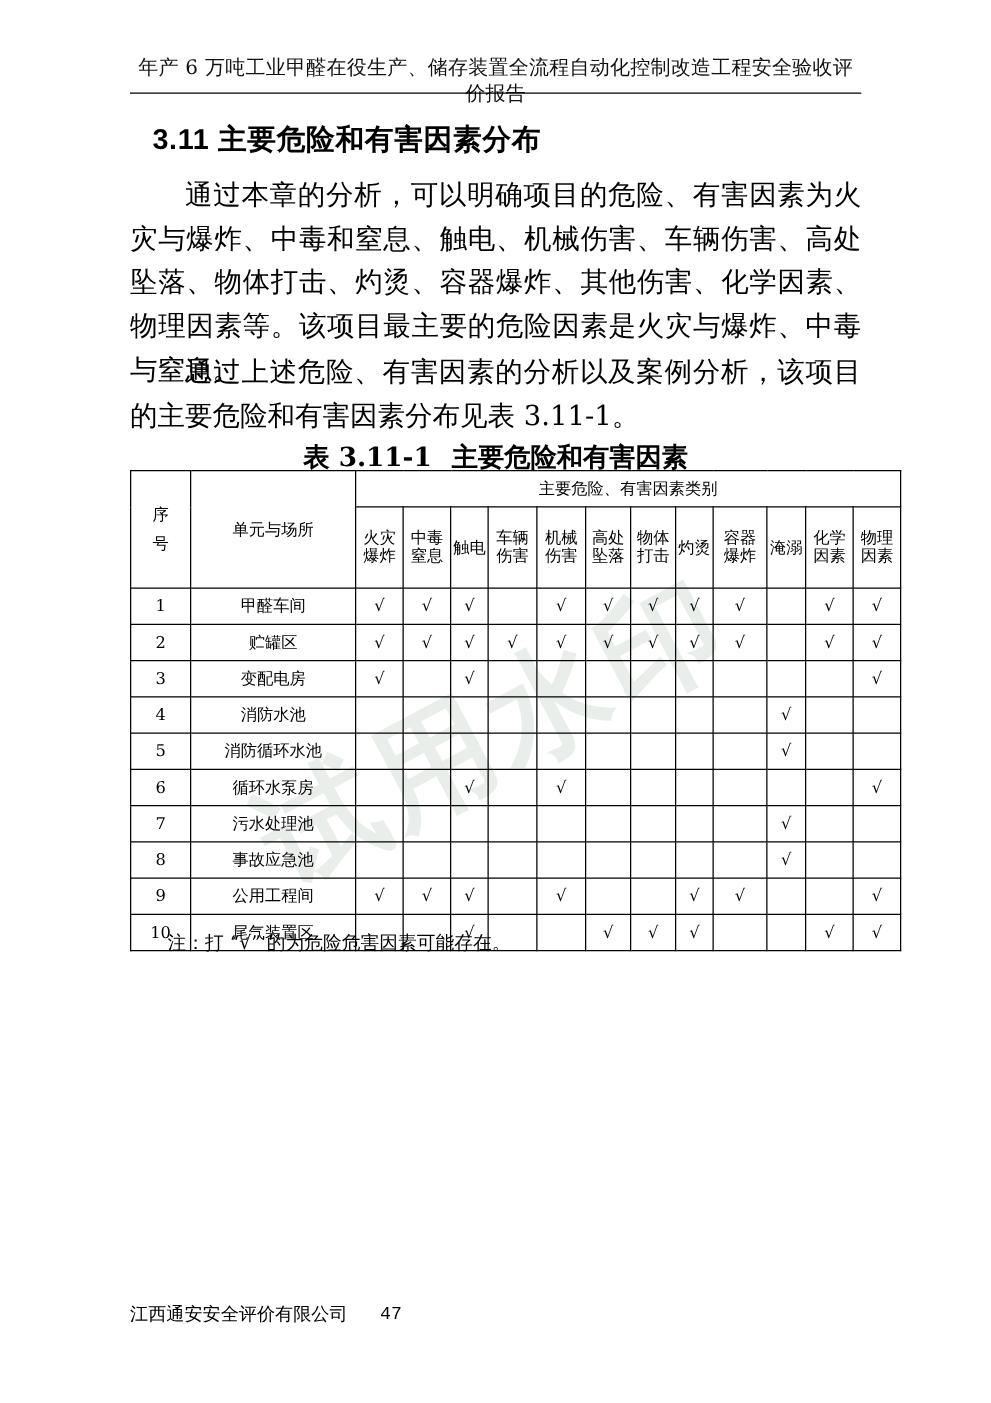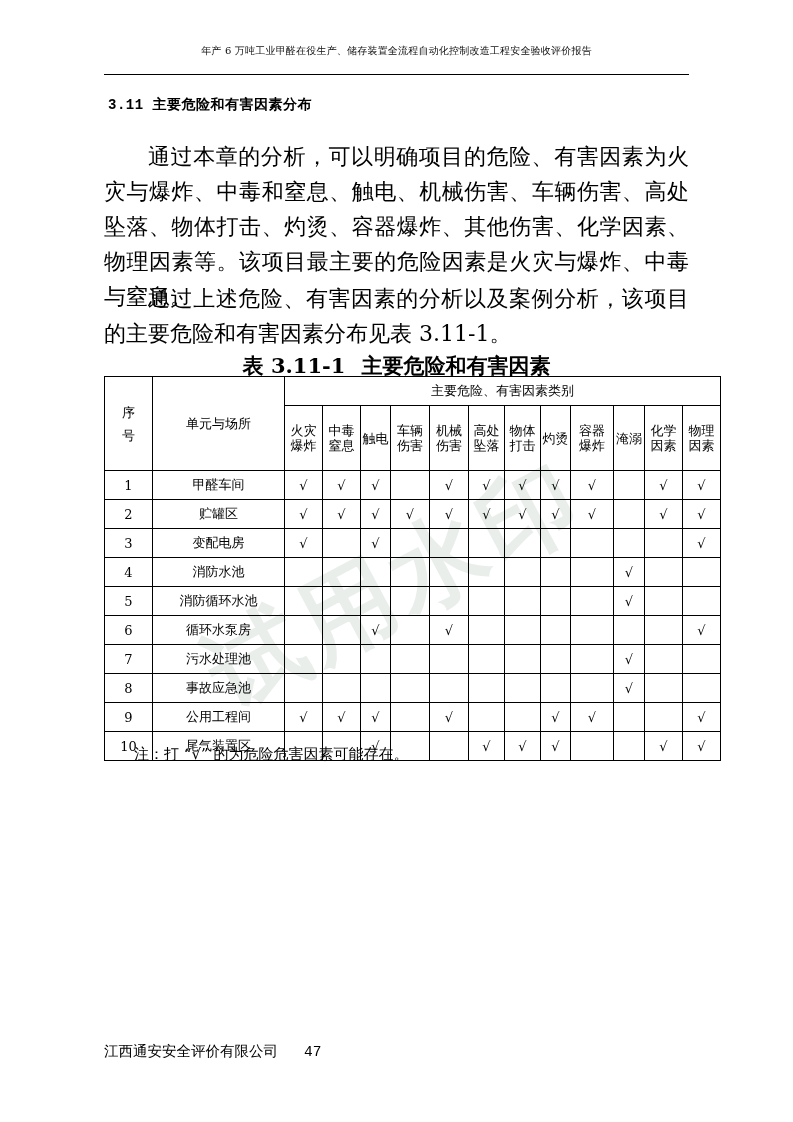--- a/index.html
+++ b/index.html
@@ -23,42 +23,42 @@
     background: #fff;
   }
 
   
   .header {
     position: absolute;
     left: 104px;
     top: 44px;
     width: 585px;
     text-align: center;
-    font-size: 10px;
+    font-size: 16px;
     font-family: "DejaVu Serif", serif;
     letter-spacing: 0.2px;
     color: #111;
   }
   .header-rule {
     position: absolute;
     left: 104px;
     top: 74px;
     width: 585px;
     height: 0;
     border-top: 1px solid #000;
   }
 
   
   .h3 {
     position: absolute;
-    left: 108px;
+    left: 122px;
     top: 96px;
-    font-size: 14px;
+    font-size: 23px;
     font-weight: bold;
-    font-family: Liberation Mono, monospace;
+    font-family: Liberation Sans, sans-serif;
     letter-spacing: 0.5px;
   }
   .para {
     position: absolute;
     left: 104px;
     width: 585px;
     font-size: 22px;
     line-height: 35px;
     text-align: justify;
     text-justify: inter-ideograph;

